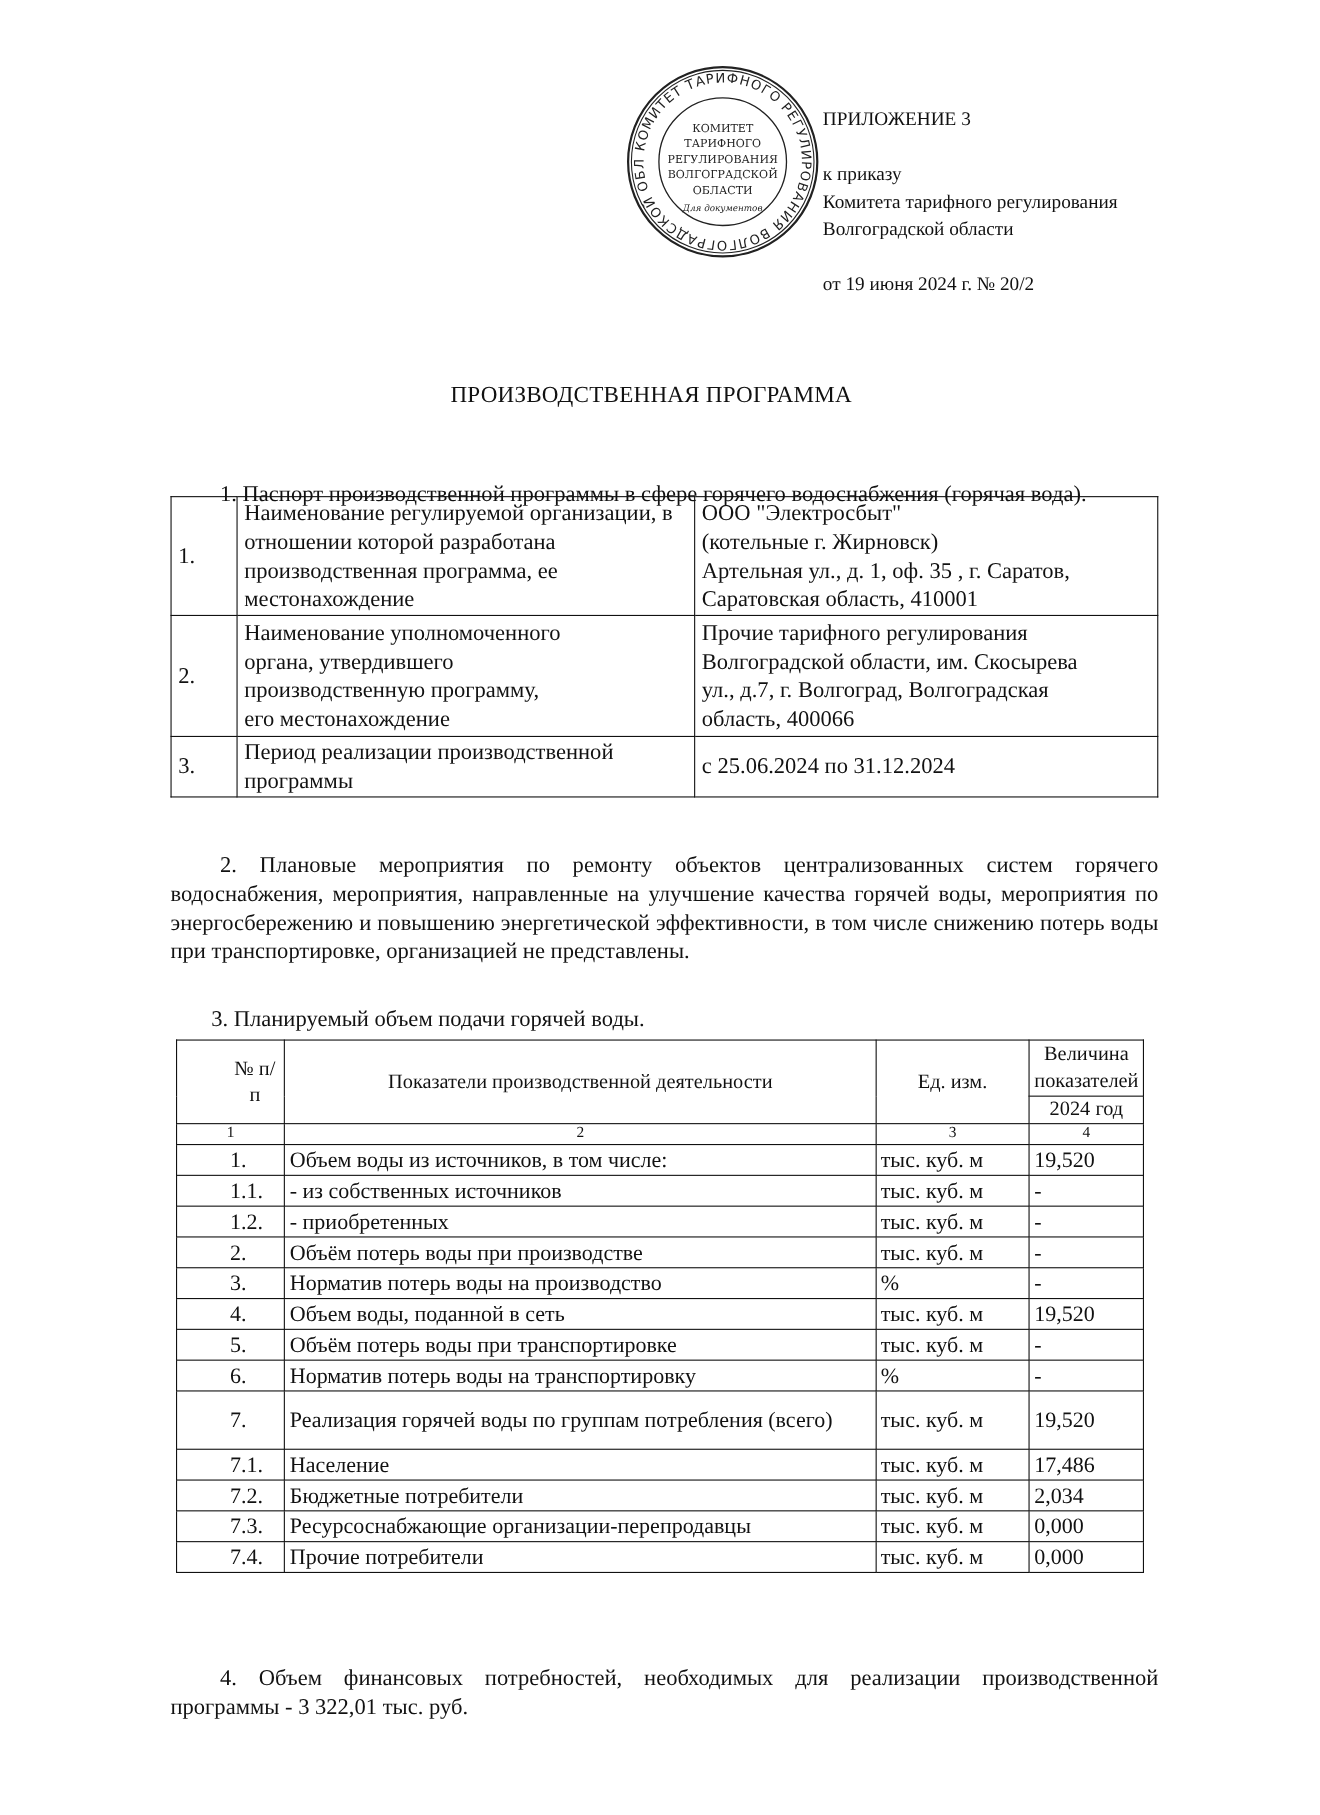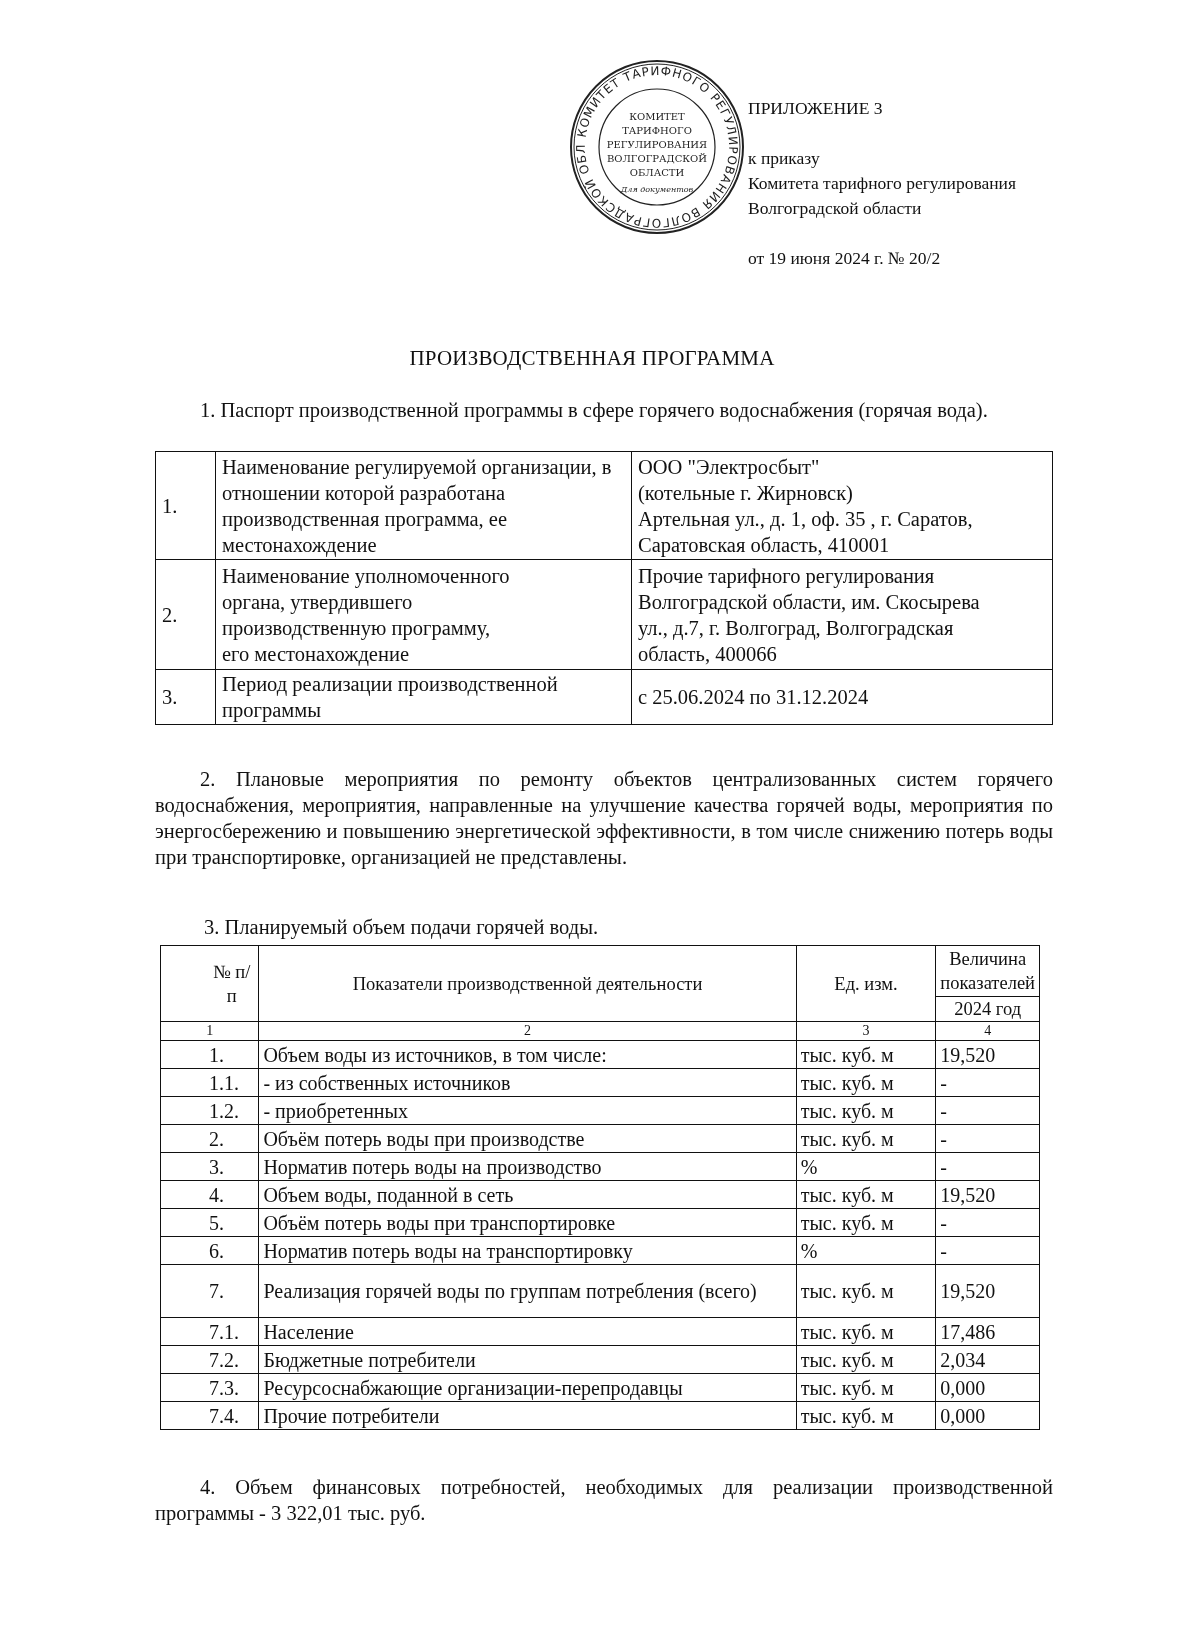--- a/index.html
+++ b/index.html
@@ -9,22 +9,22 @@
 
   
   .stamp { left: 568px; top: 58px; width: 178px; height: 178px; }
 
   .approval { left: 748px; top: 96px; font-size: 17.5px; line-height: 25px; }
   .approval .l { white-space: nowrap; }
 
   .title { left: 0; width: 1184px; top: 346px; text-align: center; font-size: 21px; letter-spacing: 0.2px; }
 
   .para { left: 155px; width: 898px; font-size: 20.5px; line-height: 26px; text-align: justify; }
-  .para .first { text-indent: 45px; }
-  .indent { left: 204px; font-size: 20.5px; white-space: nowrap; }
+  .para .first { text-indent: 45px; margin-top: 39px; }
+  .indent { left: 192px; font-size: 20.5px; white-space: nowrap; }
 
   table { border-collapse: collapse; }
   td { border: 1.5px solid #111; vertical-align: middle; }
 
   
   .t1 { left: 155px; top: 451px; width: 898px; font-size: 20.5px; line-height: 26px; }
   .t1 td { padding: 0 6px; }
   .t1 .c1 { width: 47px; }
   .t1 .c2 { width: 403px; }
   .t1 .c3 { }
@@ -109,21 +109,21 @@
     </td>
   </tr>
   <tr style="height:55px">
     <td class="c1">3.</td>
     <td class="c2">Период реализации производственной программы</td>
     <td class="c3">с 25.06.2024 по 31.12.2024</td>
   </tr>
 </tbody>
   </table>
 
-<div class="abs para" style="top:766px">
+<div class="abs para" style="top:735px">
   <div class="first">2. Плановые мероприятия по ремонту объектов централизованных систем горячего водоснабжения, мероприятия, направленные на улучшение качества горячей воды, мероприятия по энергосбережению и повышению энергетической эффективности, в том числе снижению потерь воды при транспортировке, организацией не представлены.</div>
 </div>
 
 <div class="abs indent" style="top:916px">3. Планируемый объем подачи горячей воды.</div>
 
 <table class="abs t3">
   <tbody>
       <tr class="hdr">
     <td class="num" rowspan="2" style="height:56px">№ п/п</td>
     <td class="name" rowspan="2">Показатели производственной деятельности</td>

